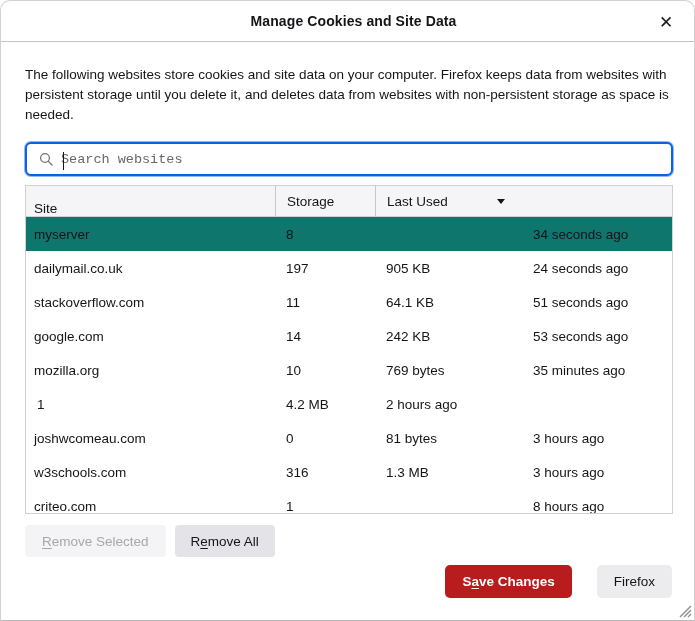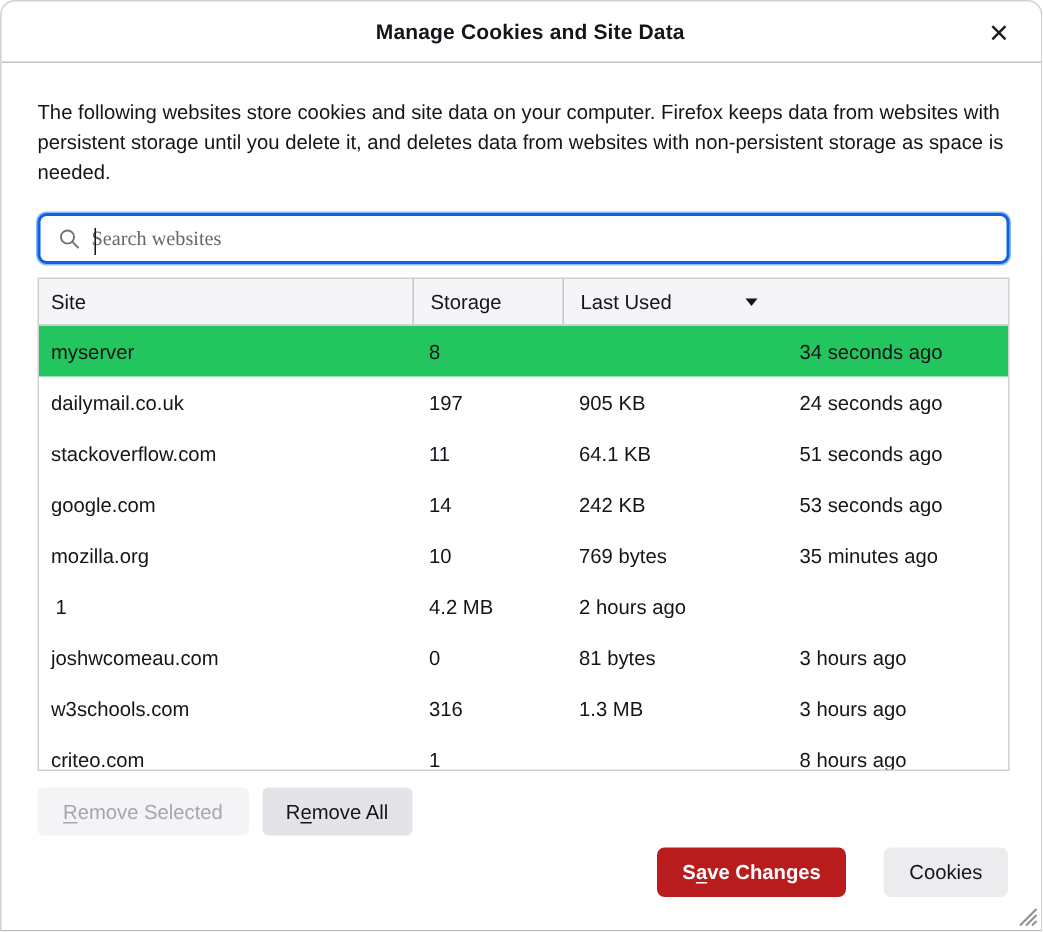--- a/index.html
+++ b/index.html
@@ -31,51 +31,51 @@
 
   
   .search-wrap {
     position:relative; margin-top:17px; width:648px; height:34px;
     border:2px solid #0b63e4; border-radius:6px; background:#fff;
     box-shadow:0 0 0 1px rgba(11,99,228,0.45);
     display:flex; align-items:center;
   }
   .search-icon { margin:0 8px 0 12px; display:flex; flex:0 0 auto; }
   .search-input {
-    flex:1; border:none; outline:none; font-family:Liberation Serif, serif;
+    flex:1; border:none; outline:none; font-family:Liberation Mono, monospace;
     font-size:13.5px; color:#a16207; background:transparent; height:100%;
   }
   .search-input::placeholder { color:#66666f; opacity:1; }
   .caret { position:absolute; left:36px; top:8px; width:1px; height:18px; background:#15141a; }
 
   
   .table {
     margin-top:9px; width:648px; border:1px solid #cfcfd4; background:#fff;
   }
   .thead {
     display:grid; grid-template-columns:249px 100px 147px 1fr;
     height:31px; background:#f5f5f7; border-bottom:1px solid #cfcfd4;
   }
   .th {
     display:flex; align-items:center; font-size:13.5px; color:#15141a;
     padding-left:11px; position:relative; cursor:default;
   }
   .th + .th { border-left:1px solid #c6c6cc; }
-  .th-site { padding-left:8px; }
+  .th-site { padding-left:8px;align-items:flex-end; }
   .sort-arrow {
     position:absolute; right:17px; top:13px; width:0; height:0;
     border-left:4px solid transparent; border-right:4px solid transparent;
     border-top:5px solid #15141a;
   }
   .tbody { height:296px; overflow:hidden; }
   .row {
     display:grid; grid-template-columns:249px 100px 147px 1fr;
     height:34px; align-items:center; font-size:13.5px;
   }
-  .row.highlighted { background:#22c55e; }
+  .row.highlighted { background:#0f766e; }
   .cell { padding-left:11px; overflow:hidden; white-space:nowrap; }
   .cell-site { padding-left:8px; }
 
   
   .actions { display:flex; gap:9px; margin-top:11px; }
   .btn {
     height:32px; border:none; border-radius:4px; font-family:"Liberation Sans", sans-serif;
     font-size:13.5px; color:#15141a; background:#e4e4e8; padding:0 16px; cursor:pointer;
   }
   .btn-remove-selected { background:#f4f4f6; color:#a6a6ad; padding:0 17px; cursor:default; }
@@ -204,21 +204,21 @@
         <span>R</span><span class="ak">e</span><span>move All</span>
       </button>
     </div>
 
   </div>
 
   <div class="footer">
     <button class="btn-primary">
       <span>S</span><span class="ak">a</span><span>ve Changes</span>
     </button>
-    <button class="btn-cancel">Cookies</button>
+    <button class="btn-cancel">Firefox</button>
   </div>
 
   <div class="resize-grip">
     <svg width="16" height="16" viewBox="0 0 16 16">
       <line x1="15" y1="4" x2="4" y2="15" stroke="#8f8f94" stroke-width="1.4"></line>
       <line x1="15" y1="8" x2="8" y2="15" stroke="#8f8f94" stroke-width="1.4"></line>
       <line x1="15" y1="12" x2="12" y2="15" stroke="#8f8f94" stroke-width="1.4"></line>
     </svg>
   </div>
 

